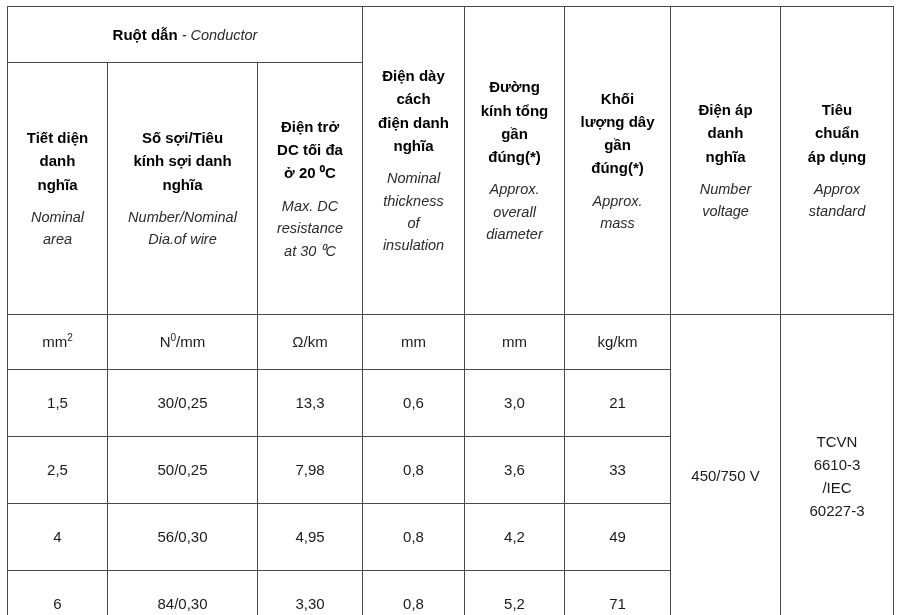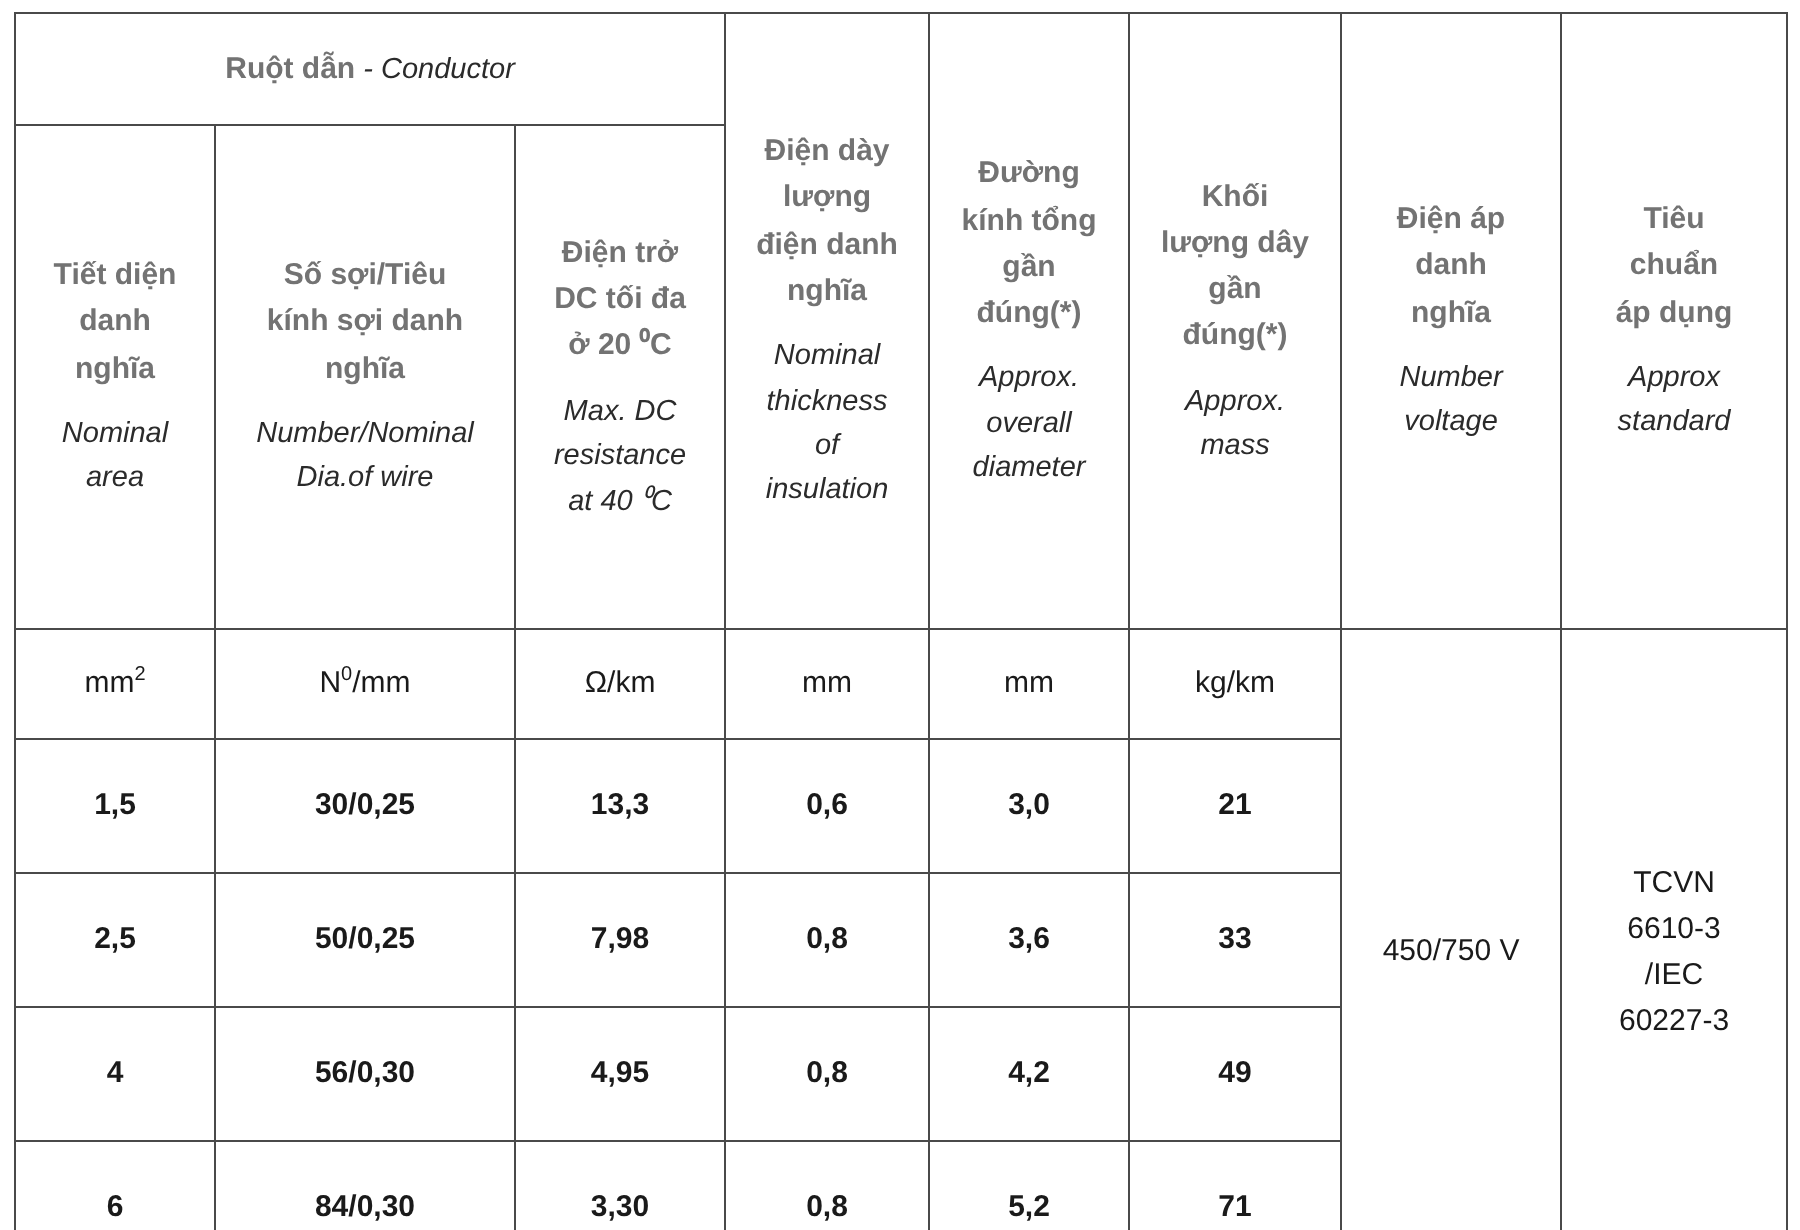--- a/index.html
+++ b/index.html
@@ -29,21 +29,21 @@
   table.spec td {
     border: 1px solid #4a4a4a;
     text-align: center;
     vertical-align: middle;
     padding: 4px 6px;
     line-height: 1.5;
   }
   .vi {
     font-weight: bold;
     font-size: 15px;
-    color: #737373;
+    color: #000000;
   }
   .en {
     font-style: italic;
     font-weight: normal;
     font-size: 14.5px;
     color: #2b2b2b;
   }
   .gap {
     display: block;
     height: 10px;
@@ -55,21 +55,21 @@
     height: 252px;
   }
   .unit-row td {
     height: 46px;
     font-size: 15px;
     font-weight: normal;
   }
   .data-row td {
     height: 58px;
     font-size: 15px;
-    font-weight: bold;
+    font-weight: normal;
   }
   sup {
     font-size: 10px;
     vertical-align: super;
   }
   .cell-lines div {
     line-height: 1.55;
   }
   .merged-tall {
     font-size: 15px;
@@ -92,21 +92,21 @@
       <col style="width:113px">
     </colgroup>
     <tbody>
 
       <tr class="hdr-top">
         <td colspan="3">
           <span class="vi">Ruột dẫn</span><span class="en"> - </span><span class="en">Conductor</span>
         </td>
         <td rowspan="2" class="cell-lines">
           <div class="vi">Điện dày</div>
-          <div class="vi">lượng</div>
+          <div class="vi">cách</div>
           <div class="vi">điện danh</div>
           <div class="vi">nghĩa</div>
           <span class="gap"></span>
           <div class="en">Nominal</div>
           <div class="en">thickness</div>
           <div class="en">of</div>
           <div class="en">insulation</div>
         </td>
         <td rowspan="2" class="cell-lines">
           <div class="vi">Đường</div>
@@ -162,21 +162,21 @@
           <div class="en">Number/Nominal</div>
           <div class="en">Dia.of wire</div>
         </td>
         <td class="cell-lines">
           <div class="vi">Điện trở</div>
           <div class="vi">DC tối đa</div>
           <div class="vi">ở 20 ⁰C</div>
           <span class="gap"></span>
           <div class="en">Max. DC</div>
           <div class="en">resistance</div>
-          <div class="en">at 40 ⁰C</div>
+          <div class="en">at 30 ⁰C</div>
         </td>
       </tr>
 
       <tr class="unit-row">
         <td><span>mm</span><sup>2</sup></td>
         <td><span>N</span><sup>0</sup><span>/mm</span></td>
         <td>Ω/km</td>
         <td>mm</td>
         <td>mm</td>
         <td>kg/km</td>

